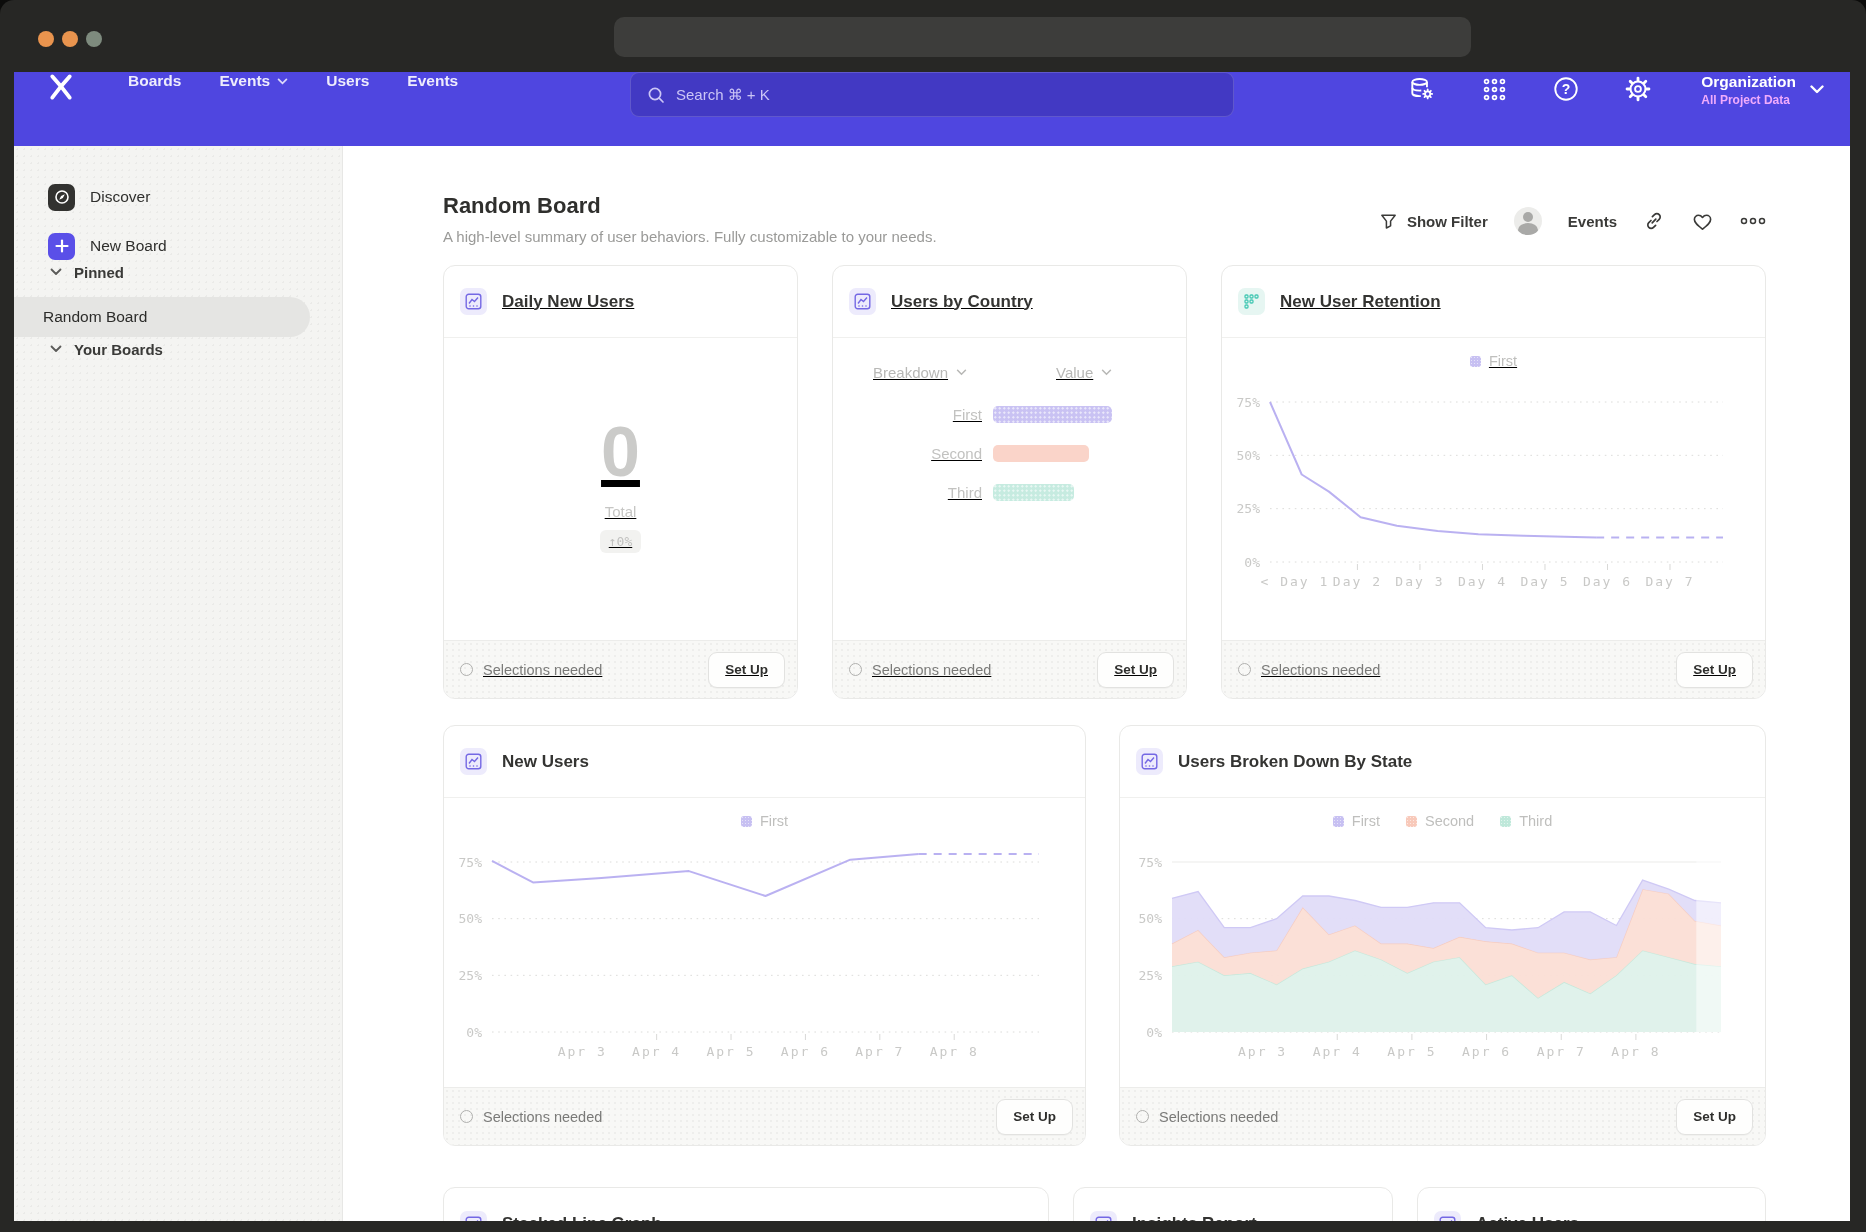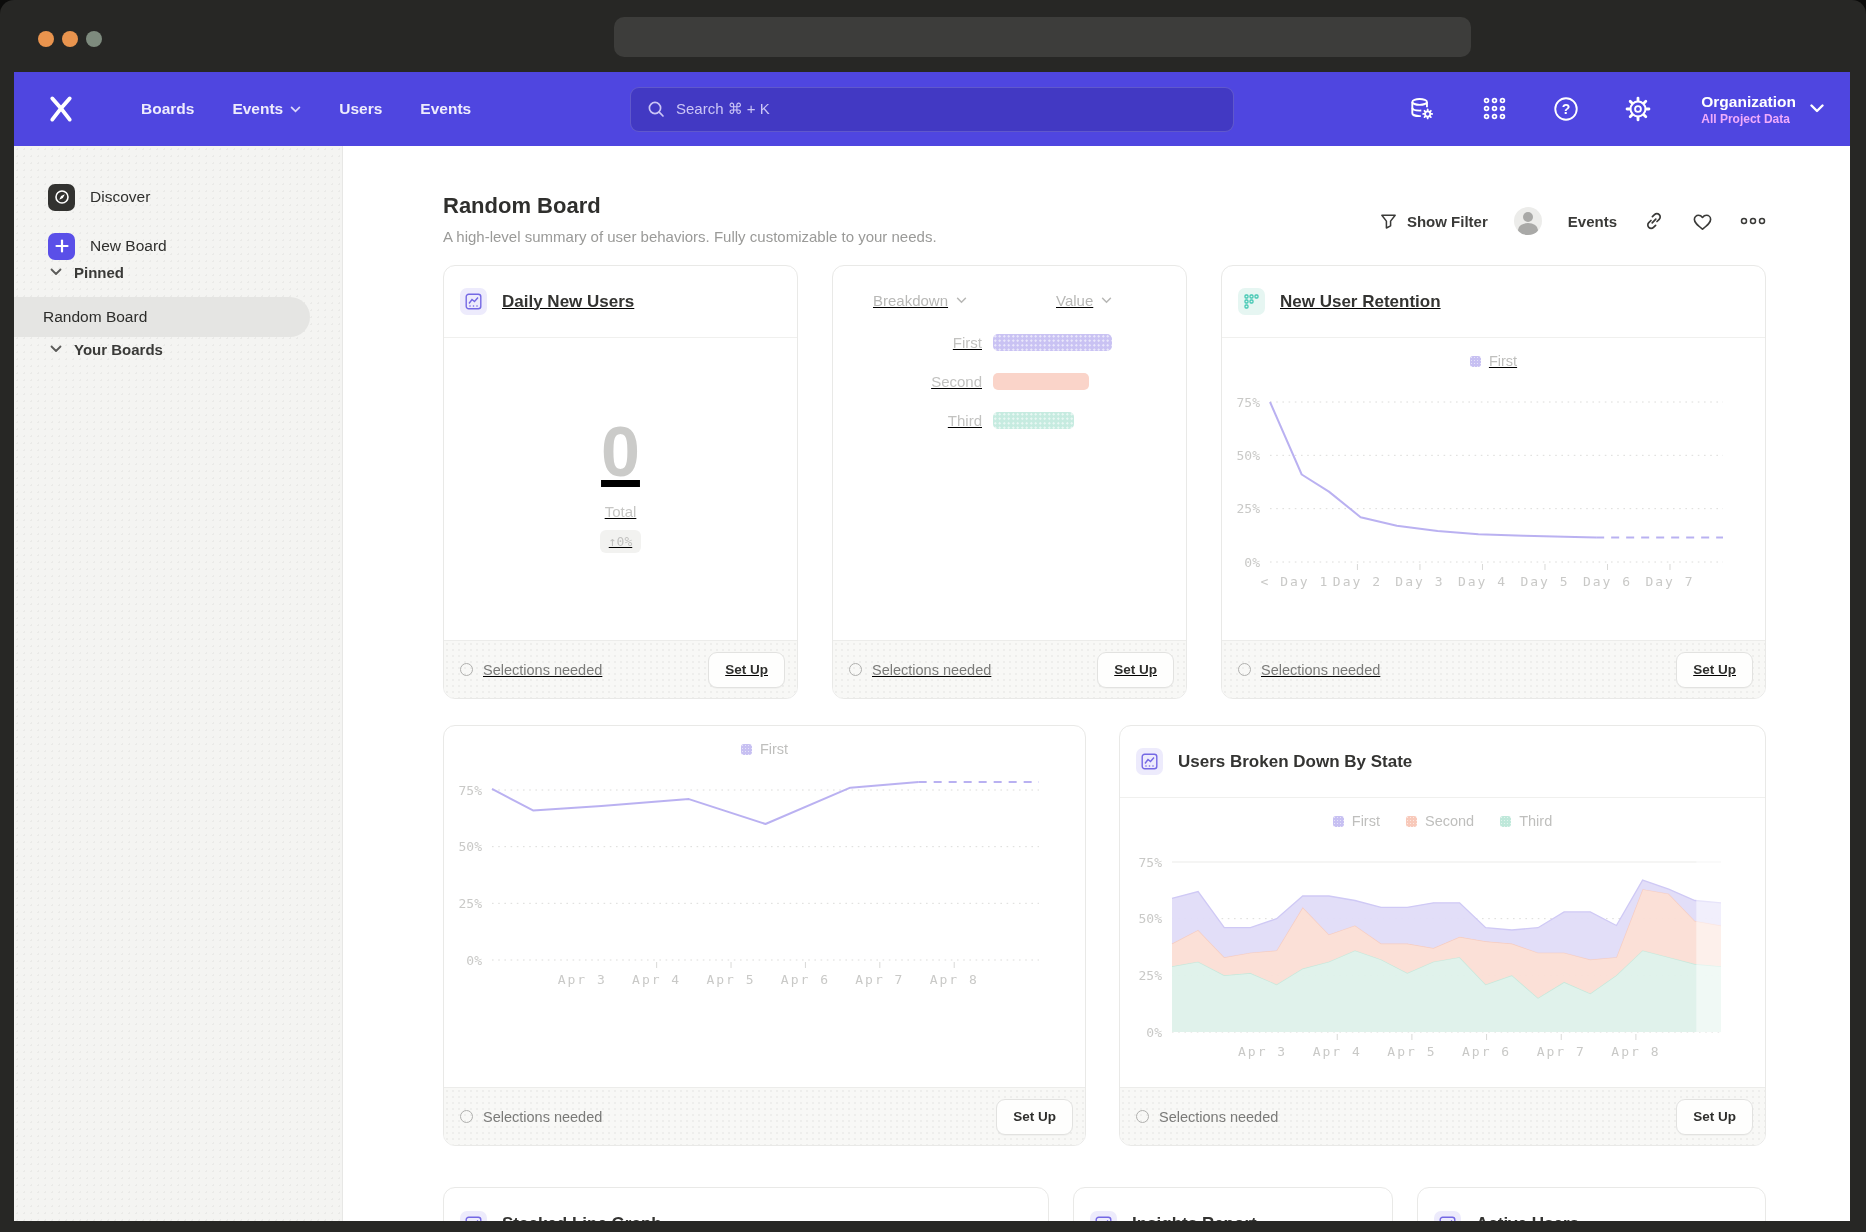--- a/index.html
+++ b/index.html
@@ -6,21 +6,21 @@
   html,body { width:1866px; height:1232px; background:#0c0c0b; font-family:"Liberation Sans", sans-serif; overflow:hidden; }
 
   .window { position:relative; width:1866px; height:1232px; background:#272725; border-radius:14px 14px 0 0; overflow:hidden; }
 
   
   .titlebar { position:relative; height:72px; }
   .tl-dot { position:absolute; top:31px; width:16px; height:16px; border-radius:50%; }
   .urlbar { position:absolute; left:614px; top:17px; width:857px; height:40px; background:#3d3d3b; border-radius:10px; }
 
   
-  .navbar { position:relative; margin:0 16px 0 14px; height:74px; background:#4f46e0; display:flex; align-items:center; padding:0 26px 0 32px;gap:13px; }
+  .navbar { position:relative; margin:0 16px 0 14px; height:74px; background:#4f46e0; display:flex; align-items:flex-start; padding:0 26px 0 32px; }
   .logo { width:30px; height:30px; margin-right:52px; flex:none; }
   .nav-links { display:flex; align-items:center; gap:38px; }
   .nav-link { color:#eeecfc; font-size:15.5px; font-weight:600; display:flex; align-items:center; gap:7px; cursor:default; }
   .nav-search { position:absolute; left:50%; transform:translateX(-50%); width:604px; height:45px; background:rgba(22,12,92,0.22); border:1px solid rgba(255,255,255,0.16); border-radius:9px; display:flex; align-items:center; padding:0 16px; gap:11px; }
   .nav-search span { color:#cbc5f6; font-size:15px; }
   .nav-right { margin-left:auto; display:flex; align-items:center; gap:42px; }
   .nav-icon-btn { width:30px; height:30px; display:flex; align-items:center; justify-content:center; }
   .org { display:flex; align-items:center; gap:14px; margin-left:6px; }
   .org-name { color:#ffffff; font-size:15.5px; font-weight:700; line-height:1.35; }
   .org-sub { color:#f0abfc; font-size:12px; font-weight:700; }
@@ -306,20 +306,34 @@
             </div>
           </div>
           <div class="card-foot">
             <span class="ring"></span>
             <span class="foot-status">Selections needed</span>
             <button class="setup-btn">Set Up</button>
           </div>
         </div>
 
         <div class="card">
+          <div class="card-head">
+            <span class="cicon">
+              <svg width="17" height="17" viewBox="0 0 17 17">
+                <rect x="1.2" y="1.2" width="14.6" height="14.6" rx="2.5" stroke="#7468e4" stroke-width="1.4" fill="none"></rect>
+                <polyline points="4,10.5 7,6.5 9.5,8.5 13,4.5" stroke="#7468e4" stroke-width="1.4" fill="none"></polyline>
+                <g fill="#7468e4">
+                    <circle cx="5" cy="13" r="0.8"></circle>
+                    <circle cx="8.5" cy="13" r="0.8"></circle>
+                    <circle cx="12" cy="13" r="0.8"></circle>
+                  </g>
+              </svg>
+            </span>
+            <span class="card-title">Users by Country</span>
+          </div>
           <div class="card-body">
             <div class="ccols">
               <span class="col">
                 <span>Breakdown</span>
                 <svg width="11" height="7" viewBox="0 0 12 8">
                     <path d="M1.5 1.5 L6 6 L10.5 1.5" stroke="#b8b8b6" stroke-width="1.8" fill="none" stroke-linecap="round"></path>
                   </svg>
               </span>
               <span class="col">
                 <span>Value</span>
@@ -402,20 +416,34 @@
           <div class="card-foot">
             <span class="ring"></span>
             <span class="foot-status">Selections needed</span>
             <button class="setup-btn">Set Up</button>
           </div>
         </div>
       </div>
 
       <div class="cards-row row2">
         <div class="card">
+          <div class="card-head">
+            <span class="cicon">
+              <svg width="17" height="17" viewBox="0 0 17 17">
+                <rect x="1.2" y="1.2" width="14.6" height="14.6" rx="2.5" stroke="#7468e4" stroke-width="1.4" fill="none"></rect>
+                <polyline points="4,10.5 7,6.5 9.5,8.5 13,4.5" stroke="#7468e4" stroke-width="1.4" fill="none"></polyline>
+                <g fill="#7468e4">
+                    <circle cx="5" cy="13" r="0.8"></circle>
+                    <circle cx="8.5" cy="13" r="0.8"></circle>
+                    <circle cx="12" cy="13" r="0.8"></circle>
+                  </g>
+              </svg>
+            </span>
+            <span class="card-title">New Users</span>
+          </div>
           <div class="card-body">
             <div class="legend" id="legend-newusers">
                 <span class="legend-item">
                   <span class="chip" style="background-color: rgb(199, 192, 242);"></span>
                   <span>First</span>
                 </span>
               </div>
             <svg id="svg-newusers" width="611" height="250">
                 <line x1="48" y1="30" x2="595" y2="30" stroke="#dcdcda" stroke-width="1" stroke-dasharray="1.6 4.6"></line>
                 <text x="38" y="34.5" text-anchor="end" class="axis">75%</text>

